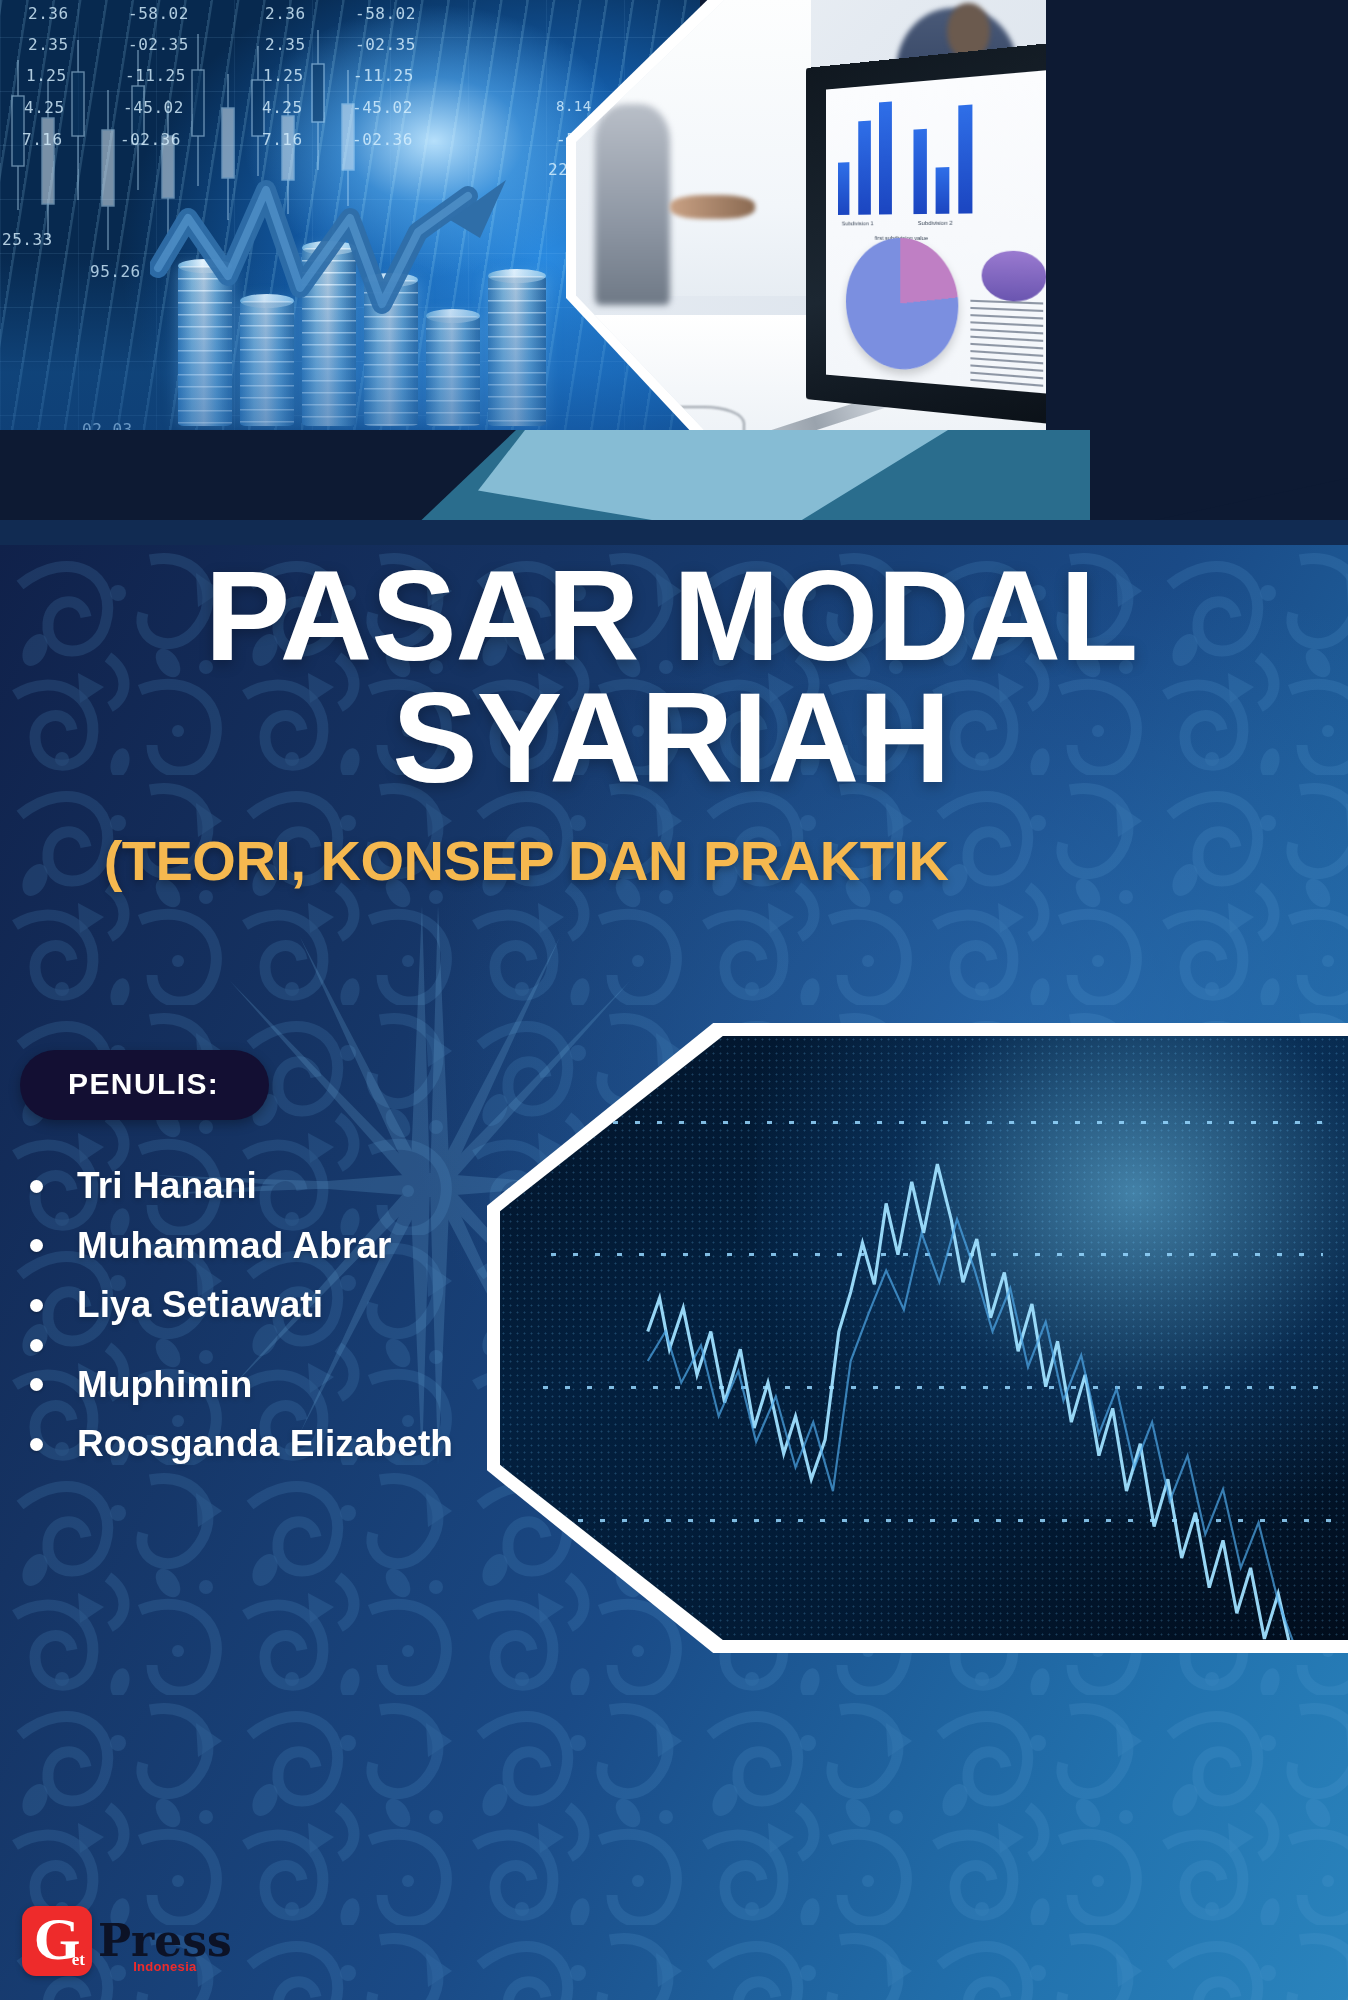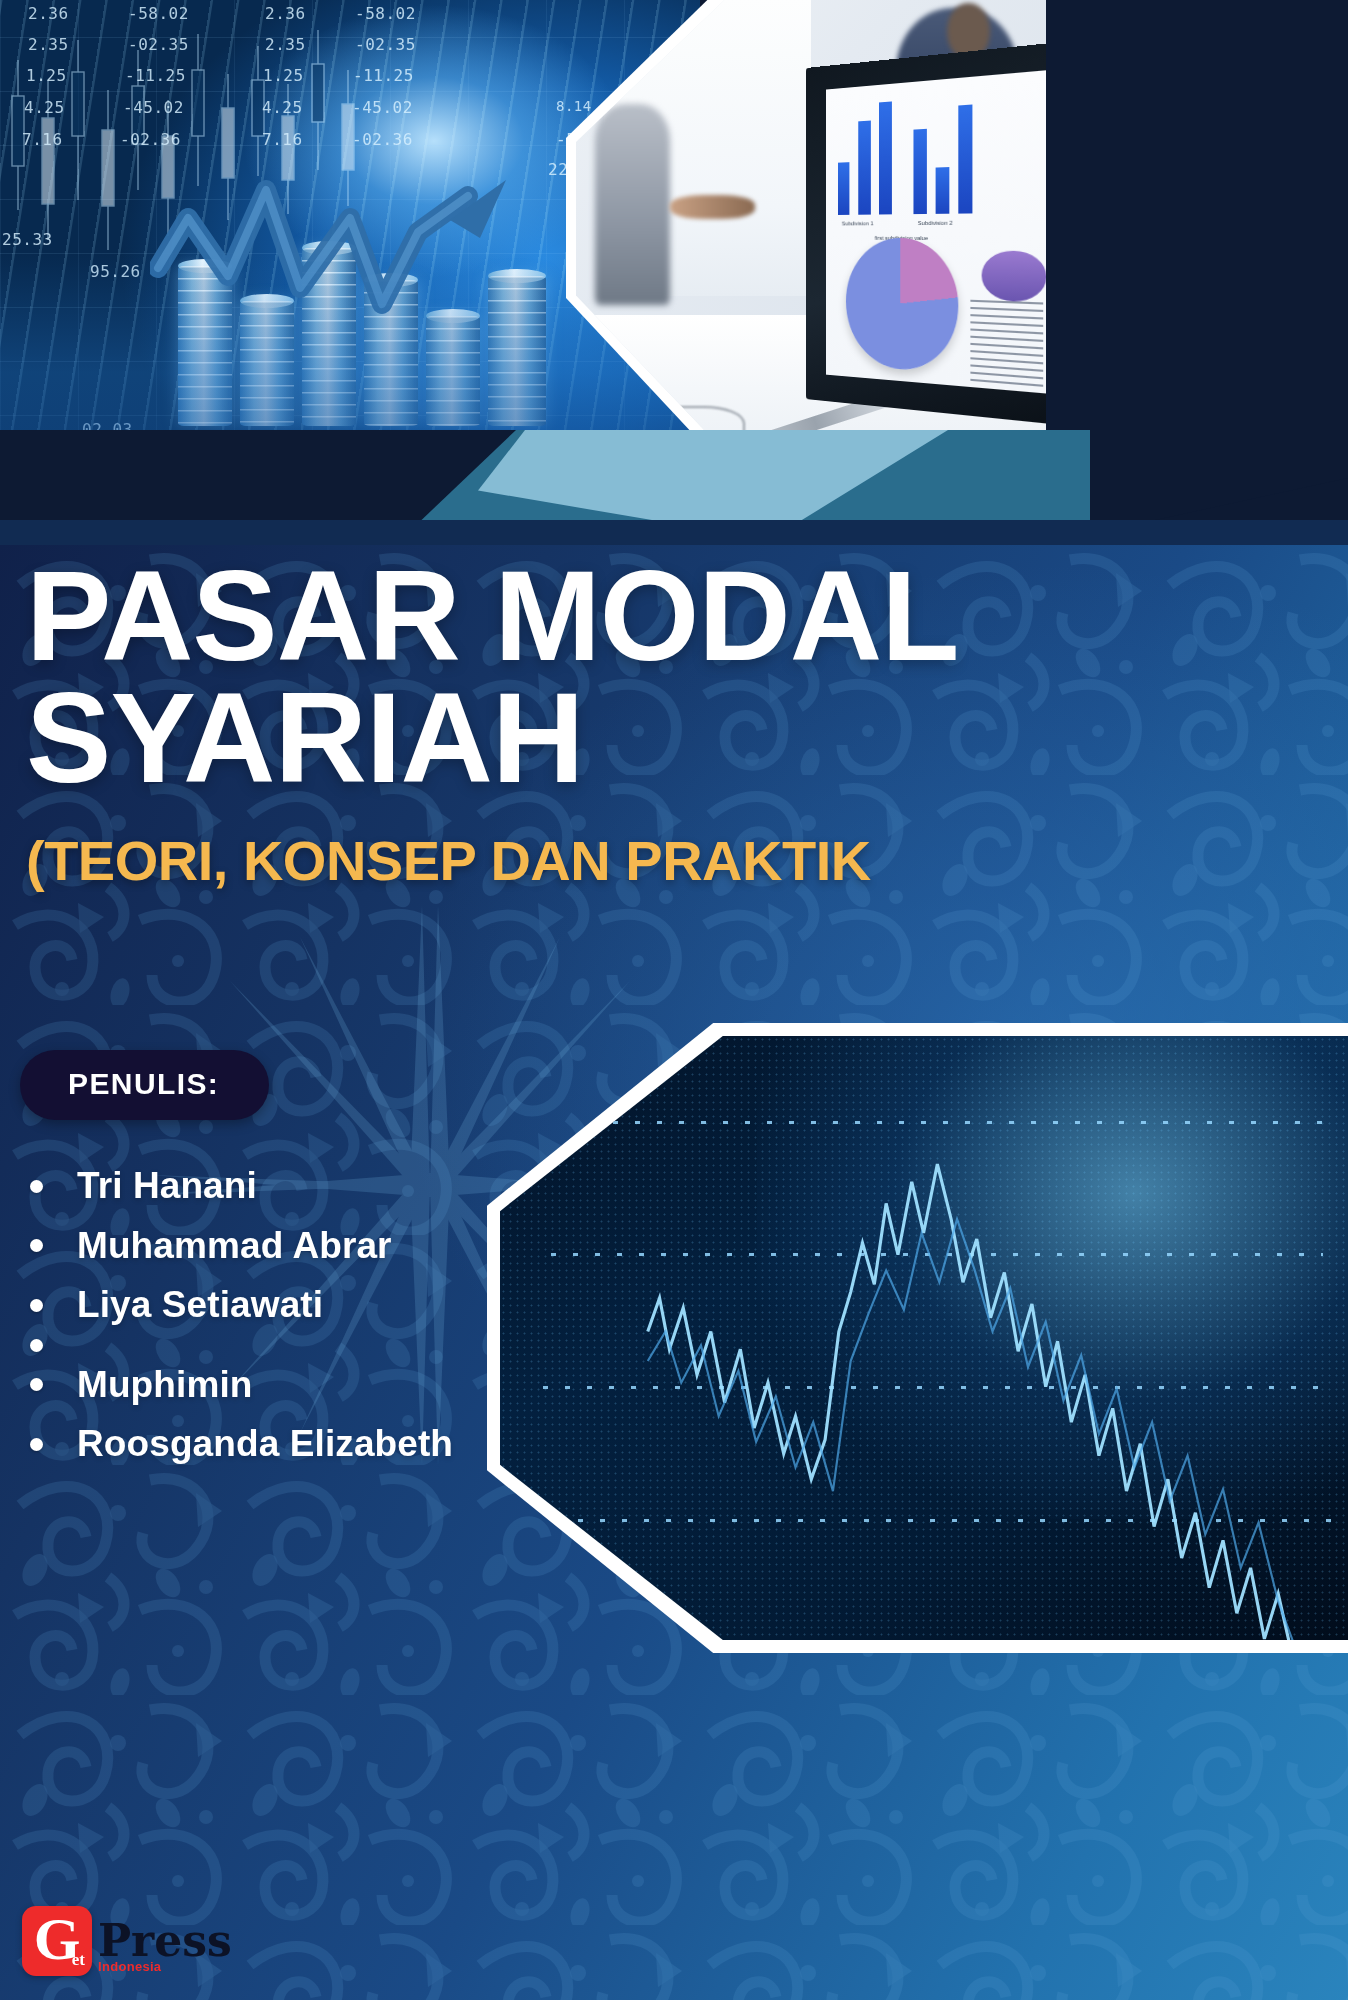--- a/index.html
+++ b/index.html
@@ -3,21 +3,21 @@
 <meta charset="utf-8">
 <style>
   * { margin:0; padding:0; box-sizing:border-box; }
   html,body { background:#ffffff; }
   body {
     width:1348px; height:2000px;
     font-family:"Liberation Sans", sans-serif;
     overflow:hidden; position:relative;
   }
 
-  .cover { position:absolute; inset:0; overflow:hidden; }
+  .cover { position:absolute; inset:0; overflow:hidden;text-align:center; }
 
   
   .top-band { position:absolute; left:0; top:0; width:1348px; height:548px; overflow:hidden; background:#0d1a33; }
 
   
   .stock-photo {
     position:absolute; left:0; top:0; width:700px; height:470px; overflow:hidden;
     background:
       radial-gradient(ellipse 280px 200px at 62% 30%, rgba(190,230,255,.95) 0%, rgba(90,175,240,.55) 32%, rgba(20,90,170,0) 68%),
       radial-gradient(ellipse 500px 380px at 78% 55%, #2a8ae0 0%, #135ca8 45%, #07294f 85%),

